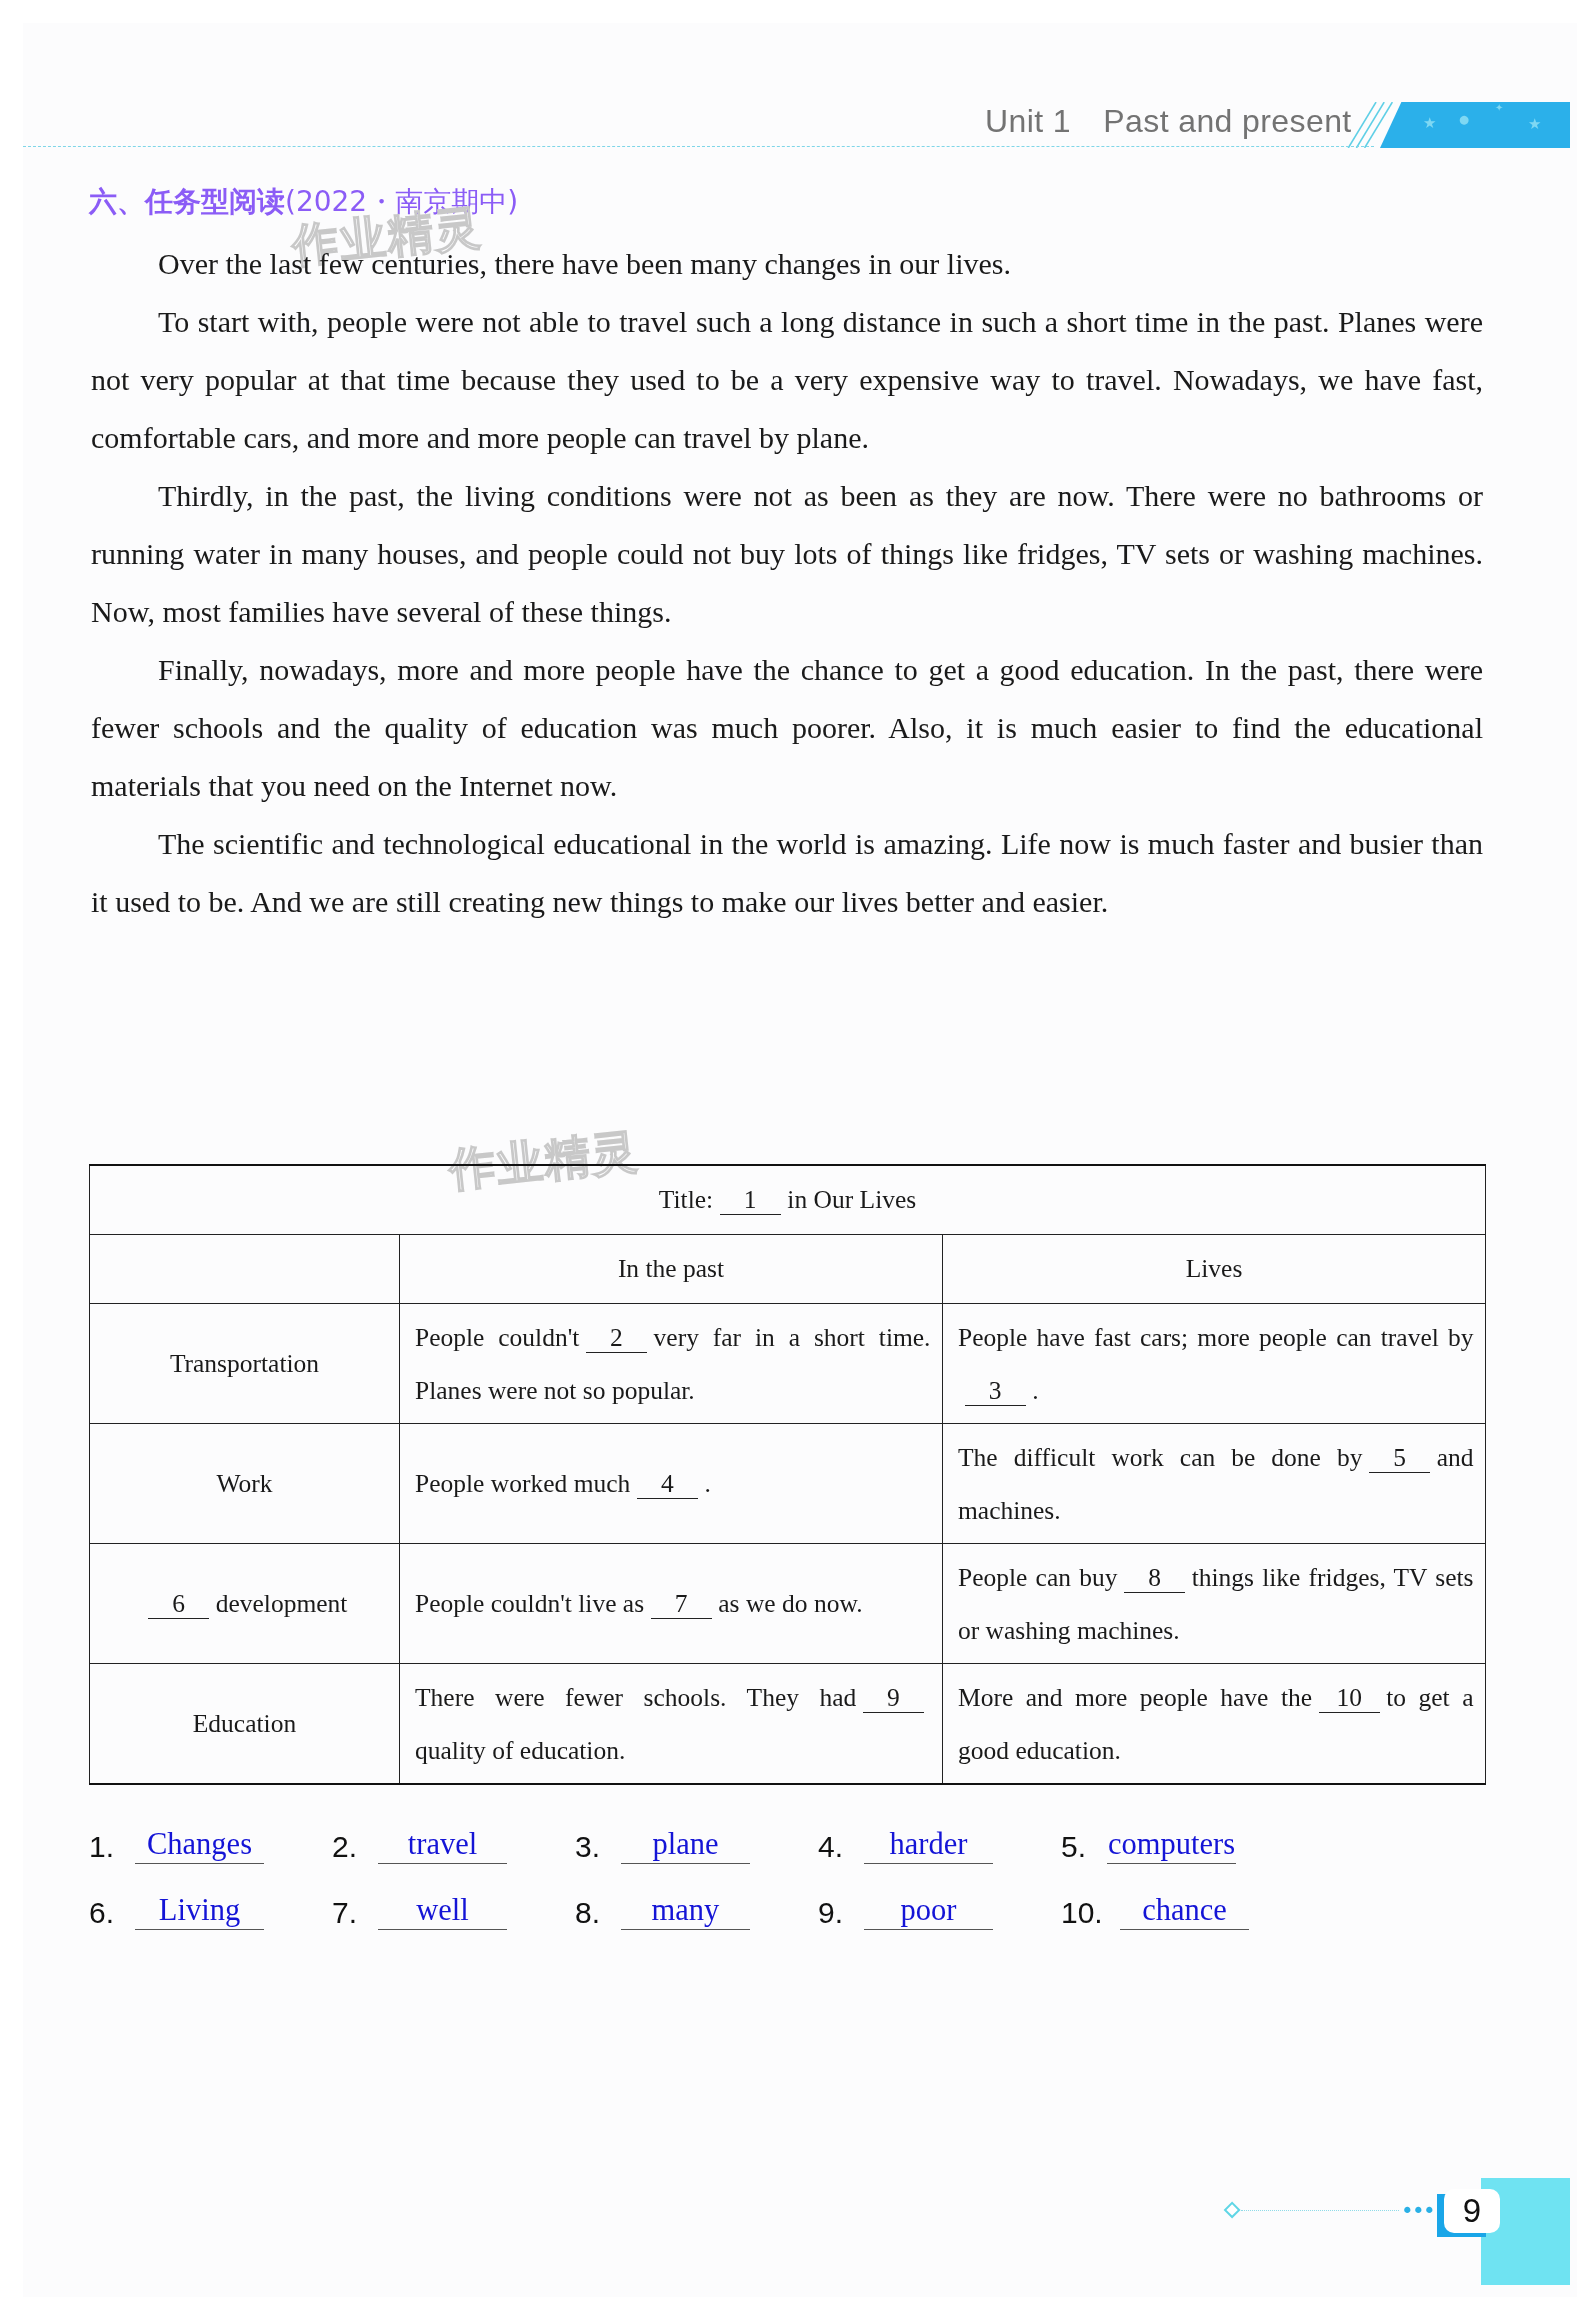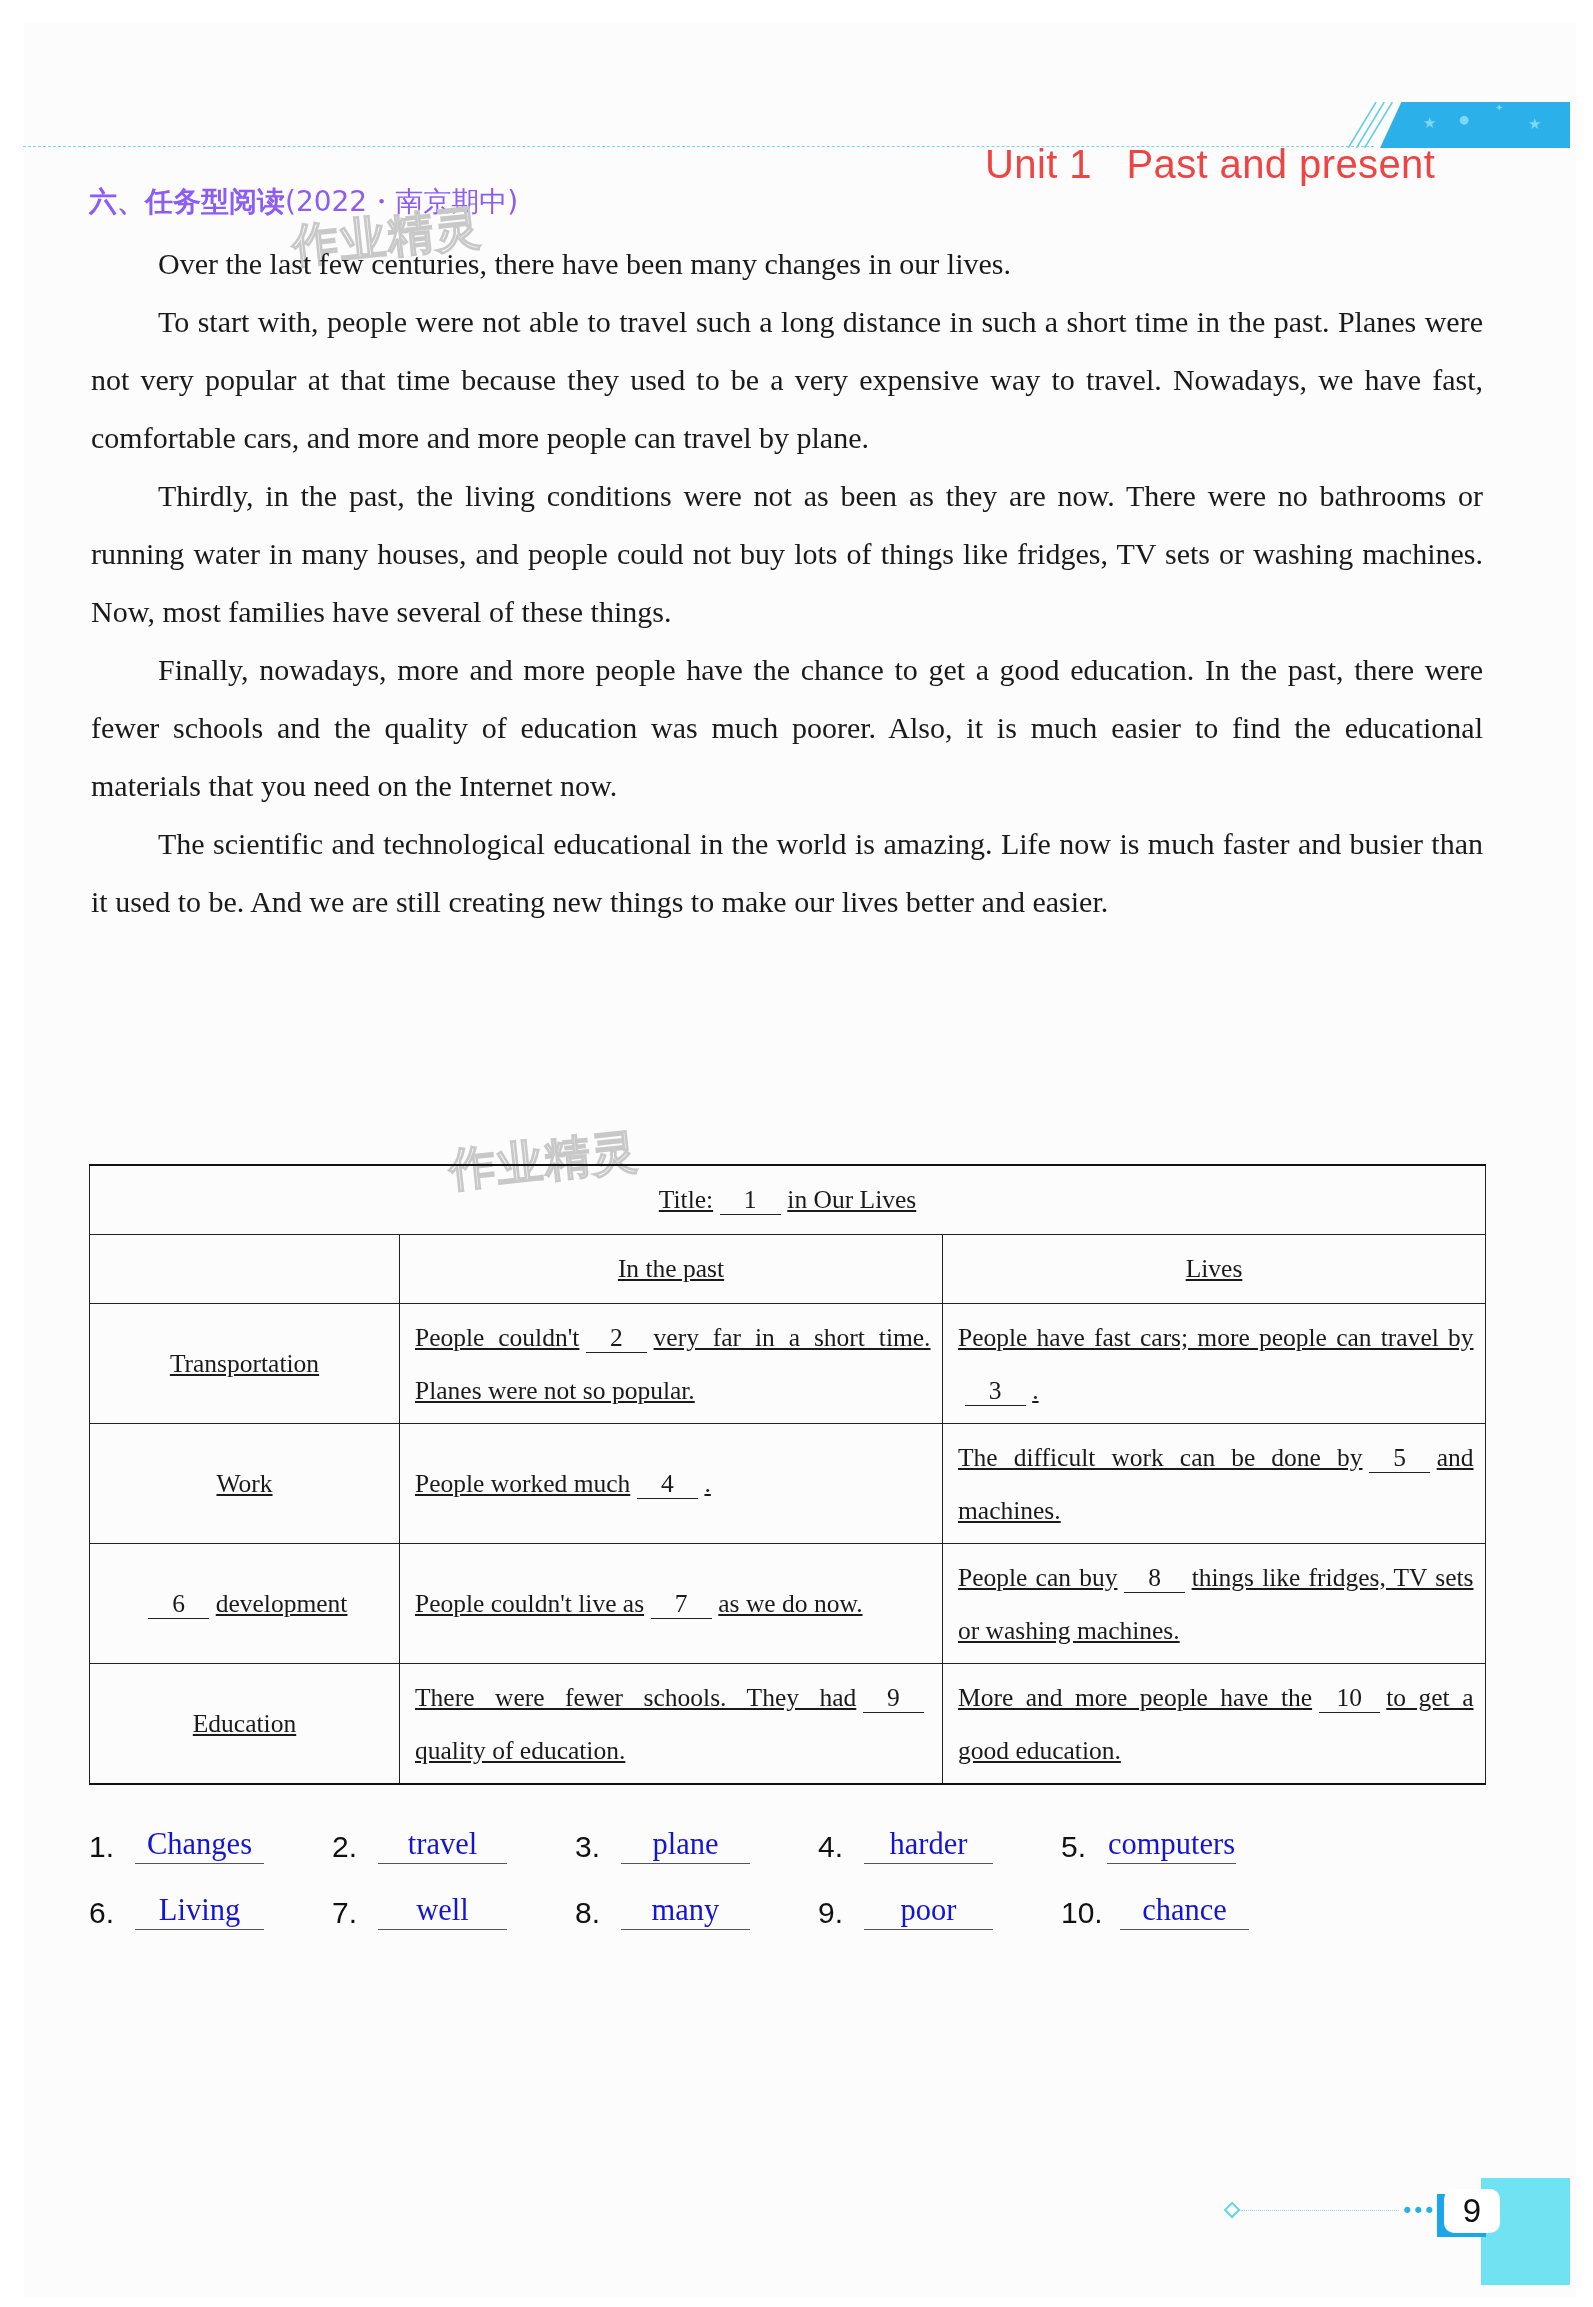--- a/index.html
+++ b/index.html
@@ -11,21 +11,21 @@
     position: absolute; left: 23px; top: 23px; width: 1554px; height: 2274px;
     background: #fcfcfd;
   }
   
   .header-line {
     position: absolute; left: 23px; top: 146px; width: 1351px; height: 0;
     border-top: 1.6px dashed #7fd6e8;
   }
   .header-title {
     position: absolute; left: 985px; top: 103px; font-family: "Liberation Sans", "DejaVu Sans", sans-serif;
-    font-size: 40px; color: #ef4444; white-space: nowrap; letter-spacing: 0.4px; margin-top: 39px;
+    font-size: 32px; color: #737373; white-space: nowrap; letter-spacing: 0.4px;
   }
   .header-title .unit { margin-right: 23px; }
   .header-slashes {
     position: absolute; left: 1345px; top: 102px; width: 49px; height: 46px;
   }
   .header-band {
     position: absolute; left: 1380px; top: 102px; width: 190px; height: 46px;
     background: #2bb0ea; clip-path: polygon(21.4px 0, 100% 0, 100% 100%, 0 100%);
   }
   .header-band .star { position: absolute; color: #7fd8f3; font-size: 15px; font-family: "DejaVu Sans", sans-serif; }
@@ -49,21 +49,21 @@
     position: absolute; left: 91px; top: 235px; width: 1392px;
     font-size: 30px; line-height: 58px; text-align: justify;
   }
   .passage p { margin: 0; text-indent: 67px; }
 
   
   table.task {
     position: absolute; left: 89px; top: 1164px; width: 1396px; border-collapse: collapse;
     font-size: 25.5px; table-layout: fixed;
   }
-  table.task td { border: 1.6px solid #222; vertical-align: middle; text-decoration: underline; }
+  table.task td { border: 1.6px solid #222; vertical-align: middle; }
   table.task tr.title-row td { height: 66px; text-align: center; border-top: 2.5px solid #111; }
   table.task tr.head-row td { height: 66px; text-align: center; }
   table.task tr.body-row td { height: 117px; }
   table.task tr.last td { border-bottom: 2.5px solid #111; }
   td.cat { text-align: center; }
   td.txt { padding: 0 11.5px 0 15px; line-height: 53px; text-align: justify; }
   .blank { display: inline-block; min-width: 61px; border-bottom: 1.6px solid #222; text-align: center; line-height: 28px; margin: 0 6.6px; }
 
   
   .answers { position: absolute; left: 89px; top: 1825px; width: 1236px; }

